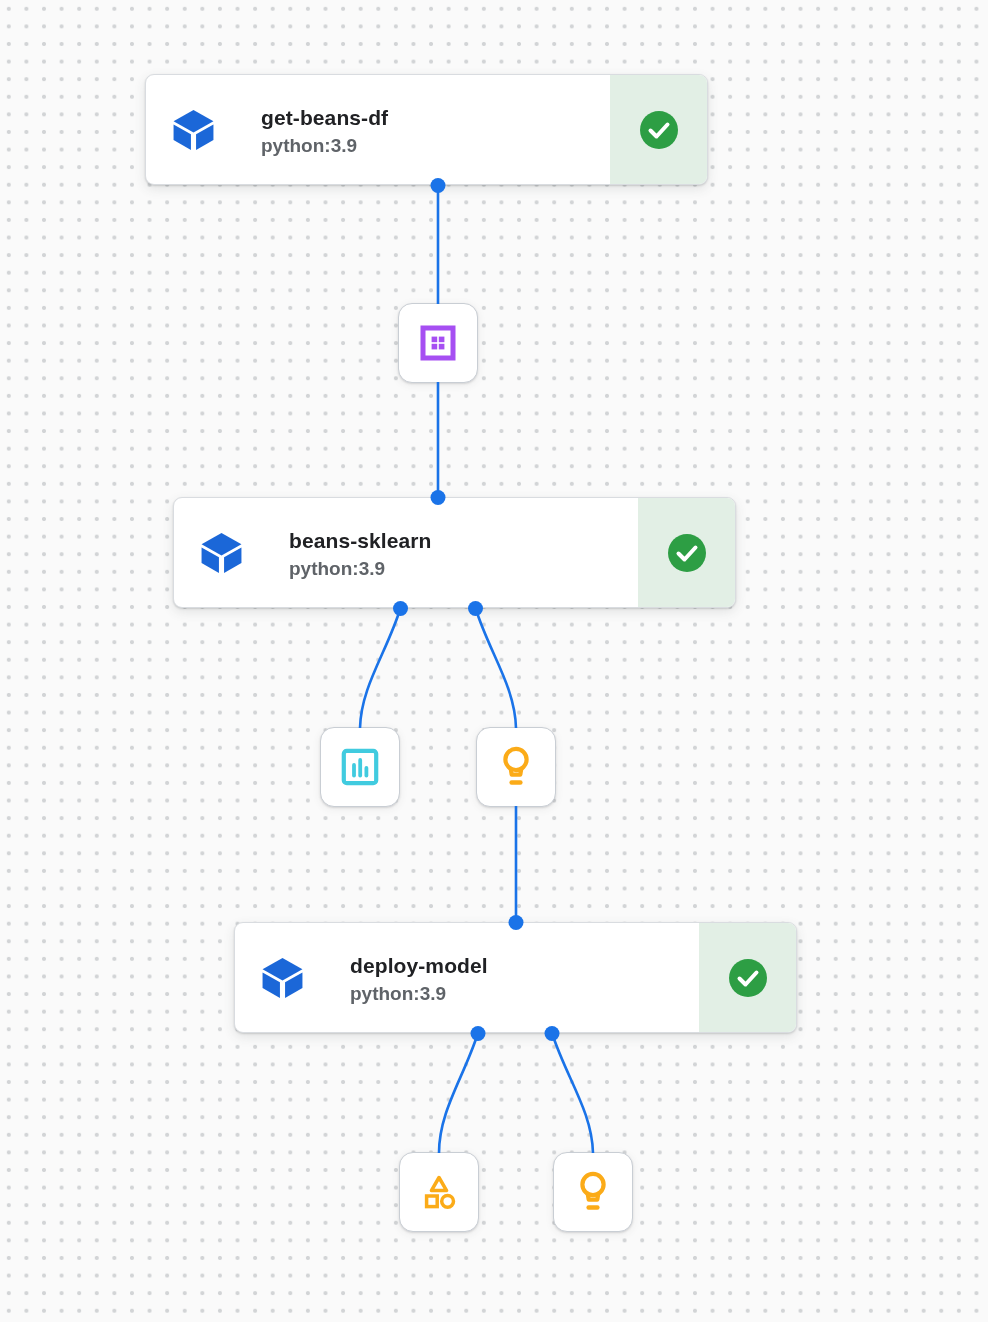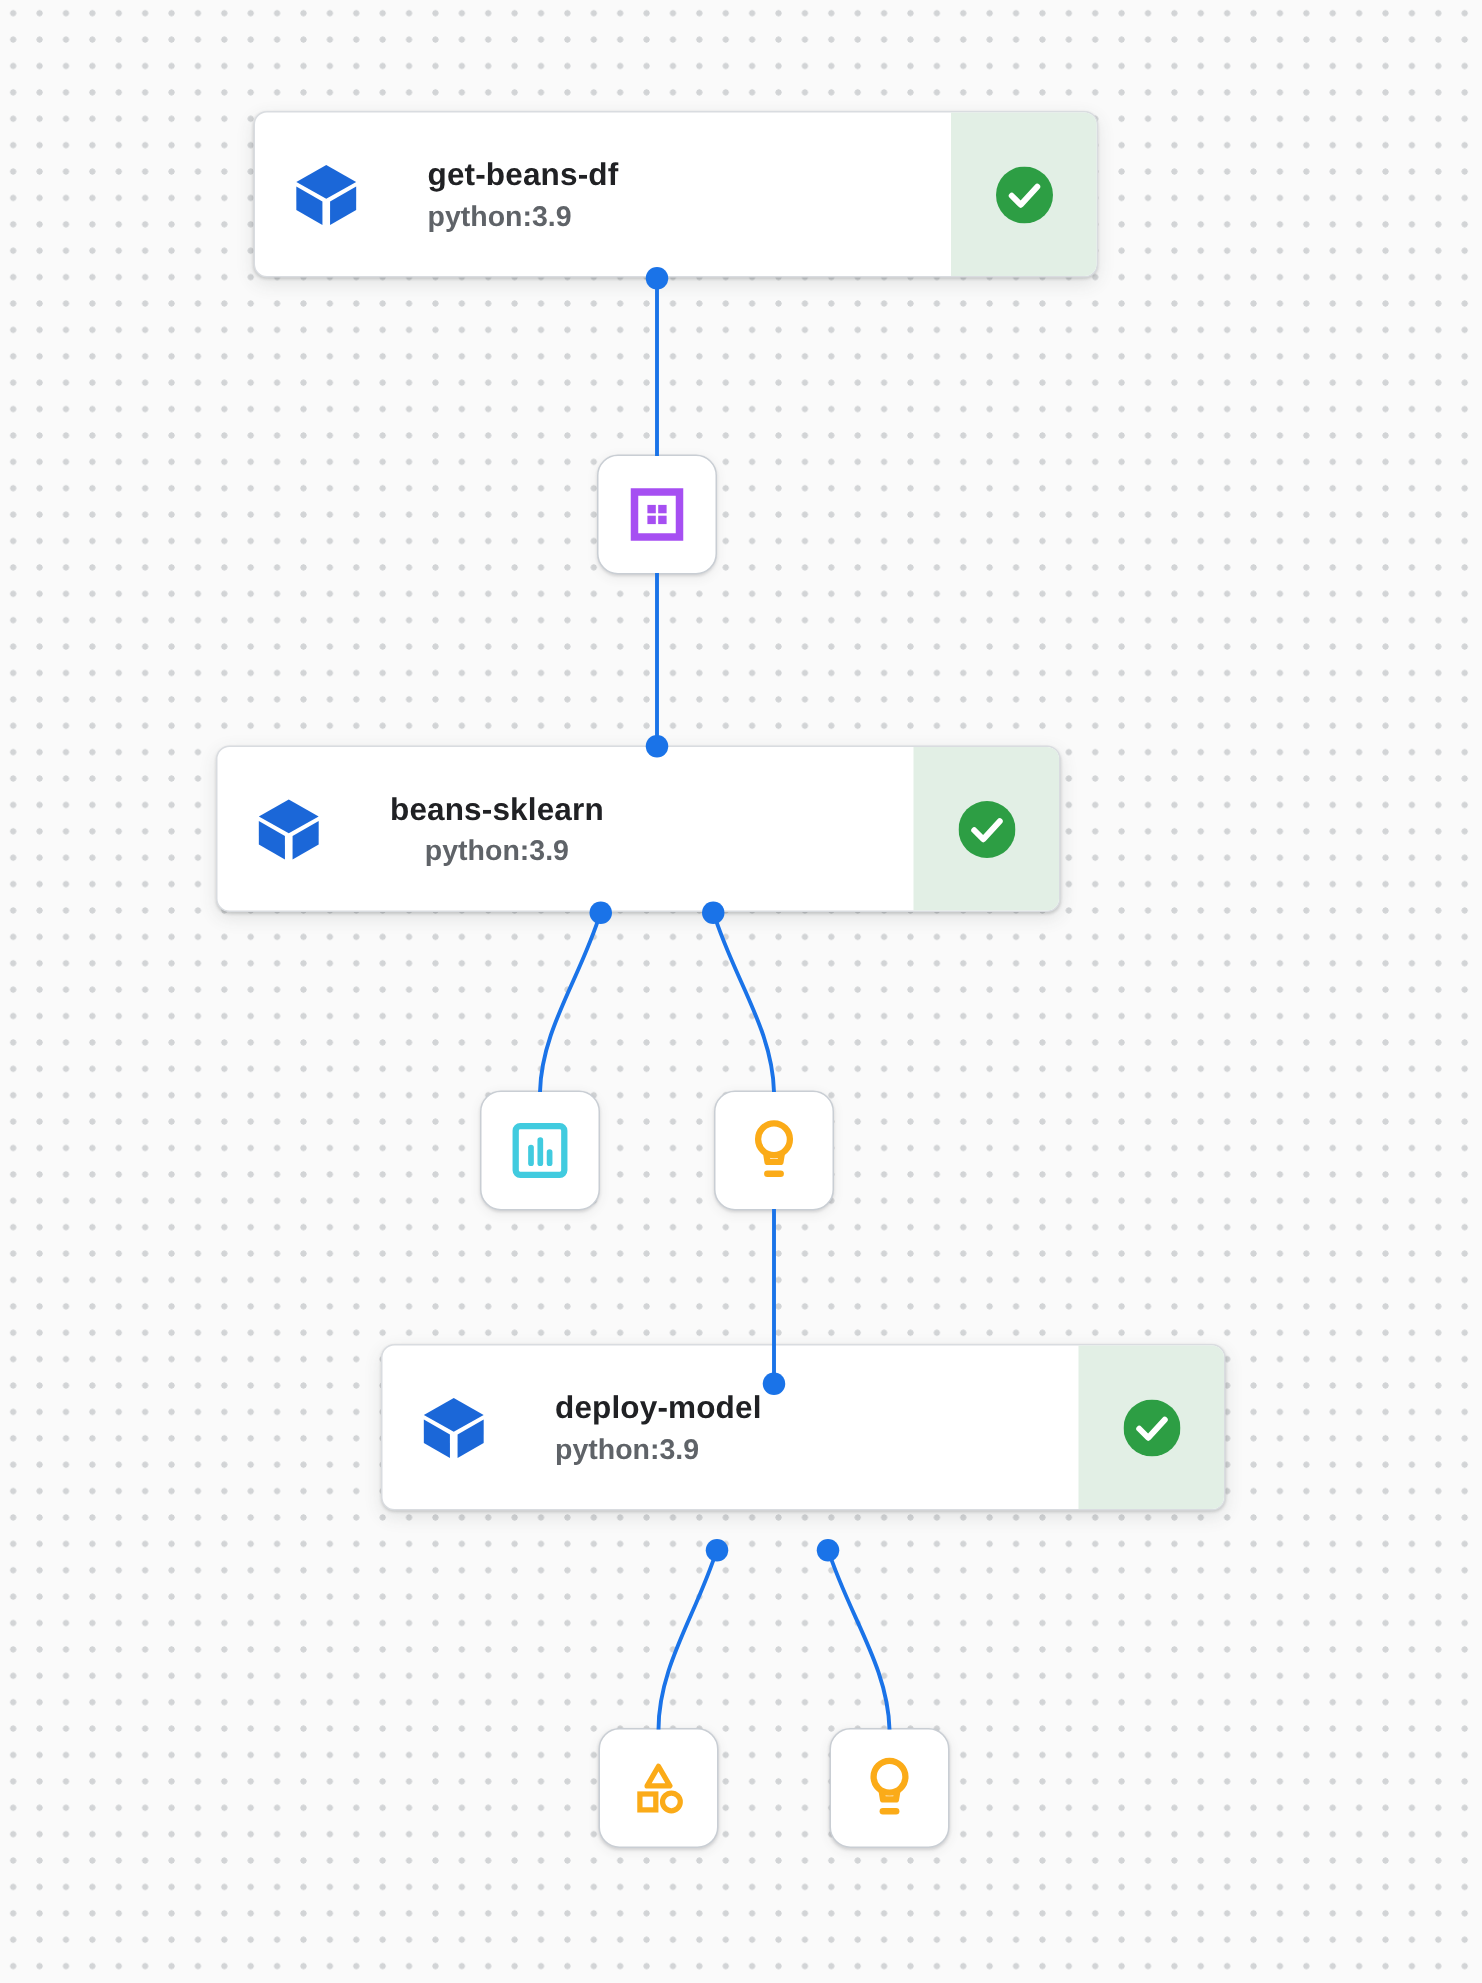--- a/index.html
+++ b/index.html
@@ -58,23 +58,23 @@
   .task-subtitle{
     font-size:19px;font-weight:700;color:var(--subtitle-color);
     line-height:27px;
   }
   .status-section{
     position:absolute;right:0;top:0;bottom:0;width:97px;
     background:var(--status-bg-green);
     border-radius:0 8px 8px 0;
     display:flex;align-items:center;justify-content:center;
   }
-  .n1{left:169px;top:74px;}
-  .n2{left:144px;top:497px;text-align:center;}
-  .n3{left:234px;top:896px;margin-left:20px;}
+  .n1{left:145px;top:74px;}
+  .n2{left:173px;top:497px;}
+  .n3{left:234px;top:922px;}
   .artifact-node{
     position:absolute;width:80px;height:80px;
     background:#ffffff;
     border:1px solid var(--artifact-border);
     border-radius:14px;
     box-shadow:0 1px 2px rgba(60,64,67,.16),0 2px 8px rgba(60,64,67,.08);
     display:flex;align-items:center;justify-content:center;
     z-index:2;
   }
   .a1{left:398px;top:303px;}

